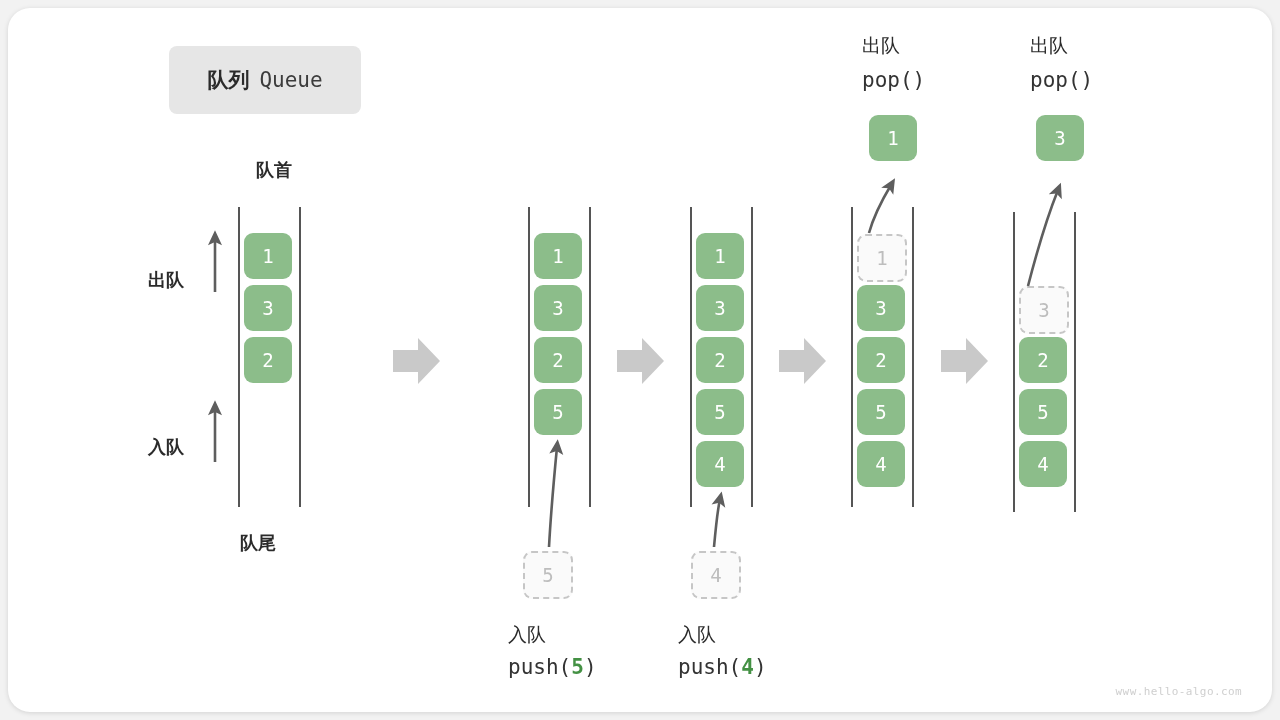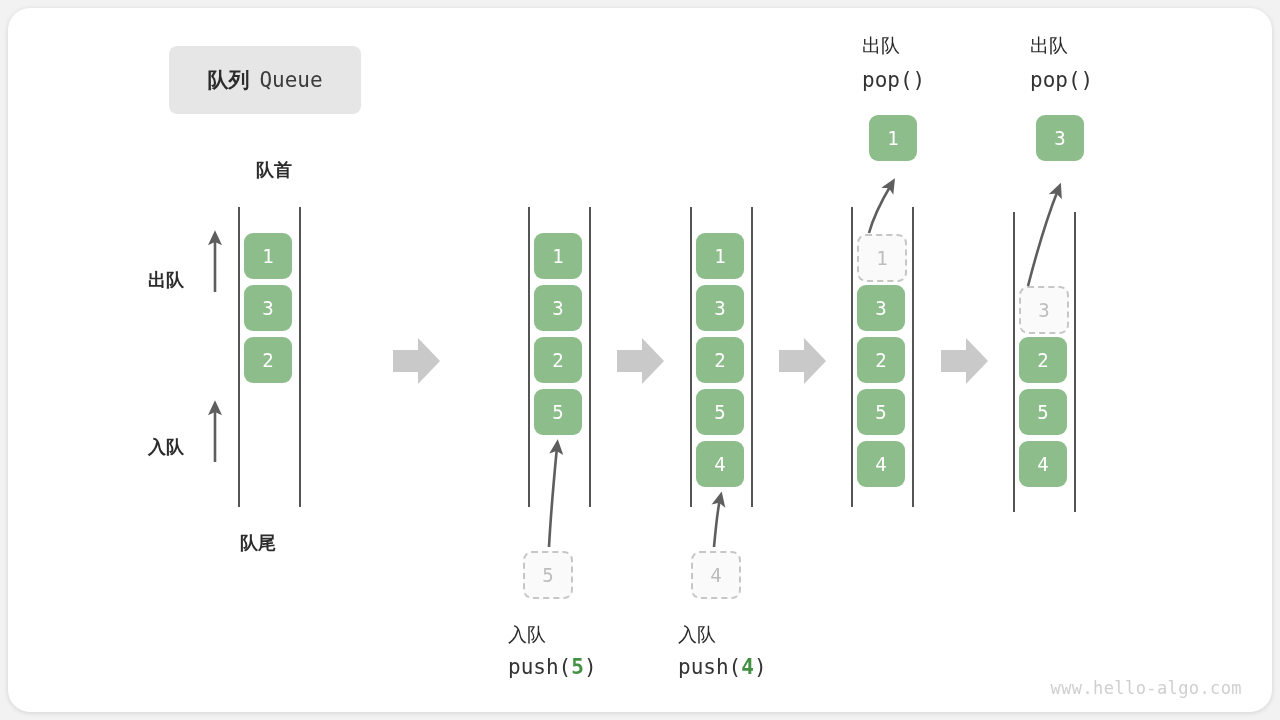--- a/index.html
+++ b/index.html
@@ -116,21 +116,21 @@
     width: 1.6px;
     background: #555555;
   }
 
   
   .watermark {
     position: absolute;
     right: 38px;
     bottom: 22px;
     font-family: "DejaVu Sans Mono", "Liberation Mono", monospace;
-    font-size: 17px;
+    font-size: 11px;
     color: #cfcfcf;
     letter-spacing: 0.4px;
   }
 </style>
 </head>
 <body>
 
 <div id="canvas">
   <div class="card"></div>
 

